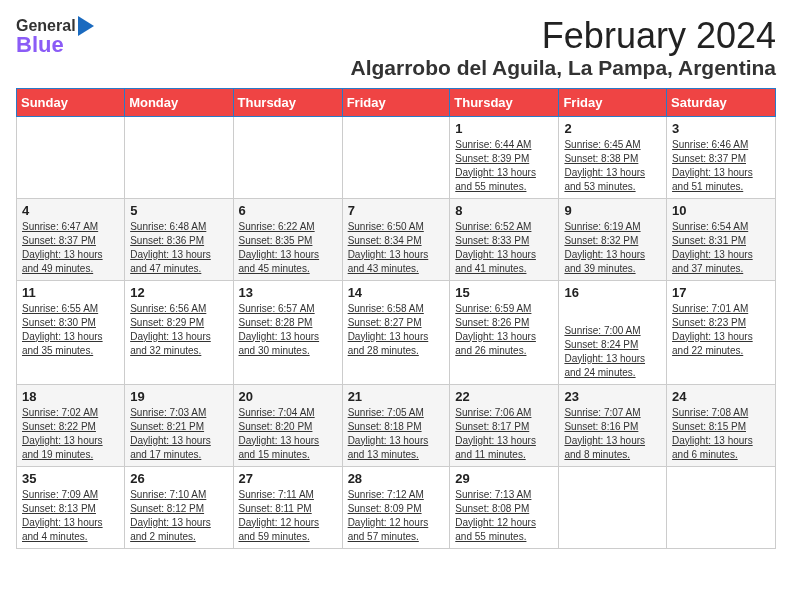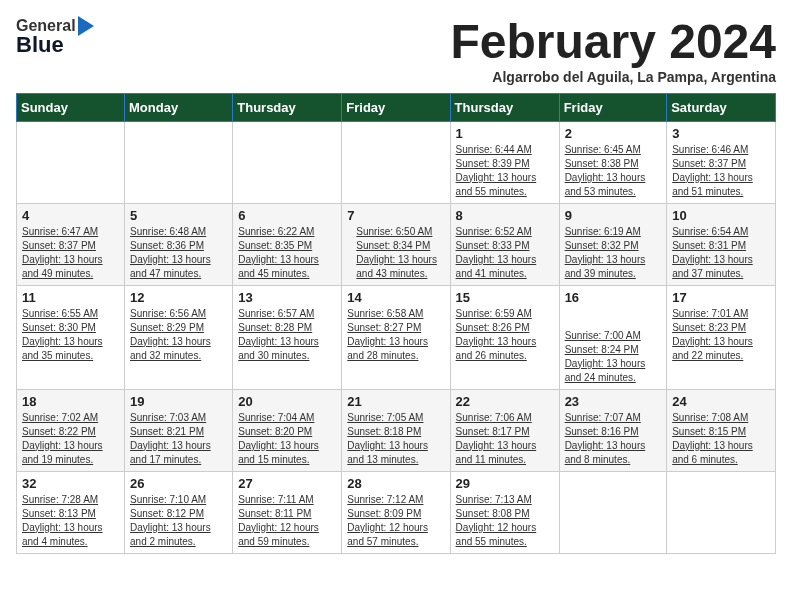--- a/index.html
+++ b/index.html
@@ -31,38 +31,38 @@
       vertical-align: middle;
     }
     .logo-wrapper {
       display: flex;
       align-items: center;
     }
     .title-area {
       text-align: right;
     }
     .month-title {
-      font-size: 48px;
-      font-weight: bold;
+      font-size: 36px;
+      font-weight: normal;
       color: #222;
       line-height: 1.1;
     }
     .subtitle {
-      font-size: 14px;
+      font-size: 21px;
       font-weight: bold;
       color: #333;
       margin-left: 24px;
     }
     table {
       width: 100%;
       border-collapse: collapse;
       margin-top: 8px;
     }
     thead tr th {
-      background: #14532d;
+      background: #ef4444;
       color: #fff;
       font-size: 13px;
       font-weight: bold;
       padding: 6px 4px;
       text-align: left;
       border: 1px solid #2979c7;
     }
     tbody tr td {
       border: 1px solid #ccc;
       vertical-align: top;
@@ -98,21 +98,21 @@
   </style>
 </head>
 <body>
 
 <div class="header-logo">
   <div class="logo-area">
     <div class="logo-wrapper">
       <span style="font-size:16px;font-weight:bold;color:#333;">General</span>
       <span class="logo-arrow"></span>
     </div>
-    <span style="font-size:22px;font-weight:bold;color:#0f172a;margin-top:-4px;">Blue</span>
+    <span style="font-size:22px;font-weight:bold;color:#8b5cf6;margin-top:-4px;">Blue</span>
   </div>
   <div class="title-area">
     <div class="month-title">February 2024</div>
     <div class="subtitle">Algarrobo del Aguila, La Pampa, Argentina</div>
   </div>
 </div>
 
 <table>
   <thead>
     <tr id="weekday-header">
@@ -164,21 +164,21 @@
 Daylight: 13 hours and 47 minutes.</div>
         </td>
         <td>
           <span class="day-num">6</span>
           <div class="day-info" style="white-space: pre-line;">Sunrise: 6:22 AM
 Sunset: 8:35 PM
 Daylight: 13 hours and 45 minutes.</div>
         </td>
         <td>
           <span class="day-num">7</span>
-          <div class="day-info" style="white-space: pre-line; margin-left: 9px;">Sunrise: 6:50 AM
+          <div class="day-info" style="white-space: pre-line;">Sunrise: 6:50 AM
 Sunset: 8:34 PM
 Daylight: 13 hours and 43 minutes.</div>
         </td>
         <td>
           <span class="day-num">8</span>
           <div class="day-info" style="white-space: pre-line;">Sunrise: 6:52 AM
 Sunset: 8:33 PM
 Daylight: 13 hours and 41 minutes.</div>
         </td>
         <td>
@@ -277,22 +277,22 @@
         </td>
         <td>
           <span class="day-num">24</span>
           <div class="day-info" style="white-space: pre-line;">Sunrise: 7:08 AM
 Sunset: 8:15 PM
 Daylight: 13 hours and 6 minutes.</div>
         </td>
       </tr>
       <tr>
         <td>
-          <span class="day-num">32</span>
-          <div class="day-info" style="white-space: pre-line;">Sunrise: 7:28 AM
+          <span class="day-num">35</span>
+          <div class="day-info" style="white-space: pre-line;">Sunrise: 7:09 AM
 Sunset: 8:13 PM
 Daylight: 13 hours and 4 minutes.</div>
         </td>
         <td>
           <span class="day-num">26</span>
           <div class="day-info" style="white-space: pre-line;">Sunrise: 7:10 AM
 Sunset: 8:12 PM
 Daylight: 13 hours and 2 minutes.</div>
         </td>
         <td>

